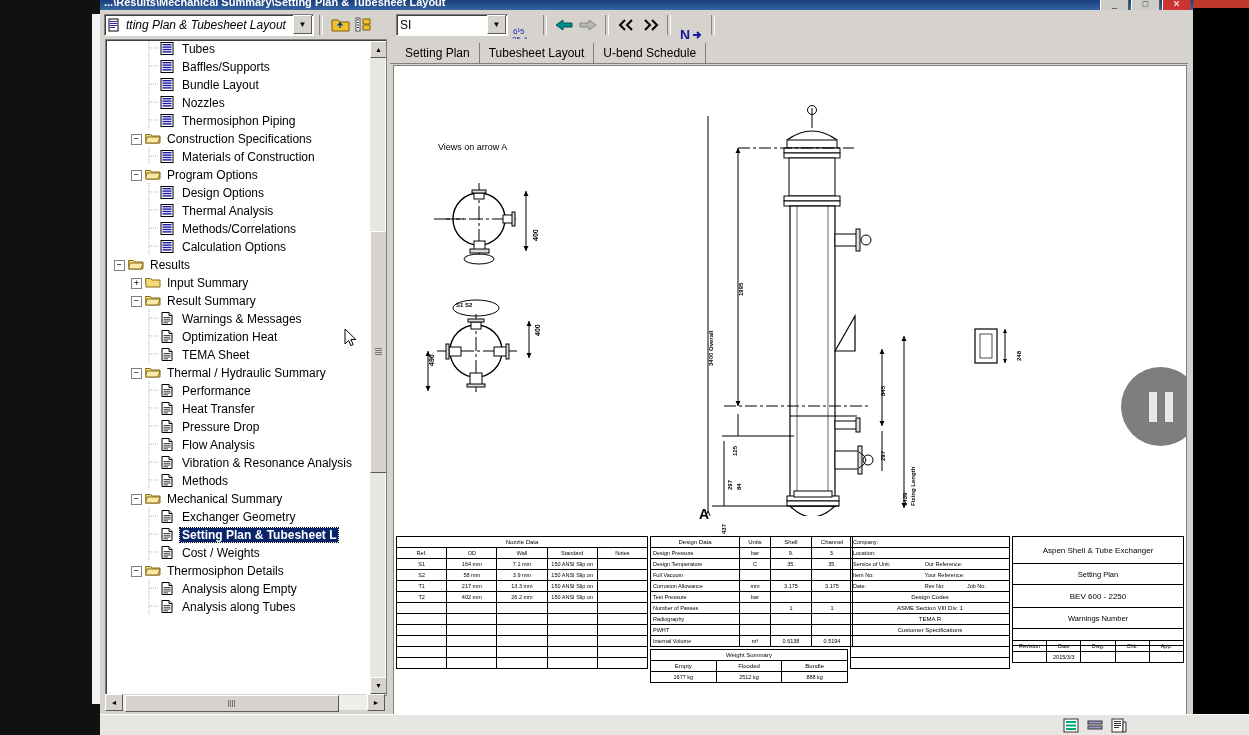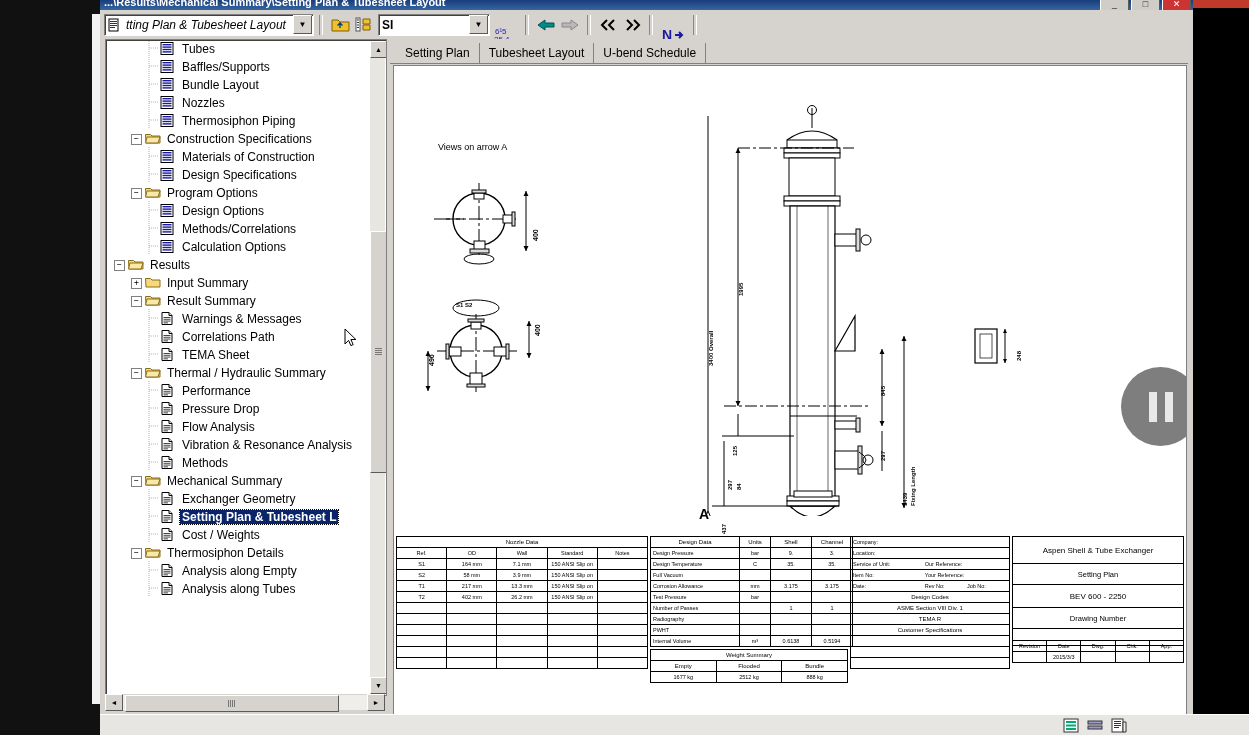--- a/index.html
+++ b/index.html
@@ -15,21 +15,21 @@
   .win-btns{position:absolute;right:2px;top:-5px;display:flex;gap:2px;}
   .win-btn{width:27px;height:15px;background:#cfcdc8;border:1px solid #fff;border-right-color:#5a5a5a;border-bottom-color:#5a5a5a;
      font-size:9px;display:flex;align-items:center;justify-content:center;color:#222;}
   .win-btn.close{background:#c33;color:#fff;}
 
   
   .toolbar{position:absolute;left:0;top:10px;width:1093px;height:29px;background:#d6d3ce;display:flex;align-items:center;padding-left:4px;}
   .tb-combo{display:flex;align-items:center;height:20px;background:#fff;border:1px solid #7f7f7f;border-right-color:#fff;border-bottom-color:#fff;
      box-shadow:inset 1px 1px 0 #404040;}
   .tb-combo.wide{width:208px;font-style:italic;}
-  .tb-combo.units{width:110px;margin-left:2px;font-weight:bold;}
+  .tb-combo.units{width:110px;margin-left:20px;}
   .combo-icon{width:18px;height:18px;display:flex;align-items:center;justify-content:center;flex:0 0 auto;}
   .combo-text{flex:1;font-size:12px;color:#000;padding-left:3px;white-space:nowrap;overflow:hidden;}
   .combo-arrow{width:17px;height:17px;background:#d6d3ce;border:1px solid #fff;border-right-color:#5a5a5a;border-bottom-color:#5a5a5a;
      display:flex;align-items:center;justify-content:center;margin-right:1px;flex:0 0 auto;}
   .sep{width:2px;height:20px;border-left:1px solid #888;border-right:1px solid #fff;margin:0 5px;}
   .tbtn{width:24px;height:22px;display:flex;align-items:center;justify-content:center;}
   .tbtn.big{width:30px;margin-top:20px;}
 
   
   .tree-panel{position:absolute;left:5px;top:39px;width:280px;height:655px;background:#fff;border:1px solid #7f7f7f;
@@ -294,186 +294,202 @@
             <span class="ic"><svg width="15" height="13" viewBox="0 0 15 13">
                 <rect x="1" y="0.5" width="12" height="12" fill="#fff" stroke="#000"></rect>
                 <rect x="2.5" y="2" width="9" height="1.4" fill="#1a1aa0"></rect>
                 <rect x="2.5" y="4.4" width="9" height="1.4" fill="#1a1aa0"></rect>
                 <rect x="2.5" y="6.8" width="9" height="1.4" fill="#1a1aa0"></rect>
                 <rect x="2.5" y="9.2" width="9" height="1.4" fill="#1a1aa0"></rect>
               </svg></span>
             <span class="lbl">Materials of Construction</span>
           </div>
           <div class="tree-node">
+            <span class="tn-ind" style="width: 25px;"></span>
+            <span class="exp-box">−</span>
+            <span class="ic"><svg width="16" height="13" viewBox="0 0 16 13">
+                <path d="M0.5 2.5h5l1.5 1.5h8v7h-14z" fill="#f6d97a" stroke="#8a6d1a"></path>
+                <path d="M2 5h13l-2 6H0.5z" fill="#f9e9a8" stroke="#8a6d1a"></path>
+              </svg></span>
+            <span class="lbl">Program Options</span>
+          </div>
+          <div class="tree-node">
             <span class="tn-ind" style="width: 42px;"></span>
             <span class="exp-space"><svg width="12" height="18" viewBox="0 0 12 18">
                 <line x1="1" y1="0" x2="1" y2="18" stroke="#b0b0b0" stroke-dasharray="1 1"></line>
                 <line x1="1" y1="9" x2="11" y2="9" stroke="#b0b0b0" stroke-dasharray="1 1"></line>
               </svg></span>
             <span class="ic"><svg width="15" height="13" viewBox="0 0 15 13">
                 <rect x="1" y="0.5" width="12" height="12" fill="#fff" stroke="#000"></rect>
                 <rect x="2.5" y="2" width="9" height="1.4" fill="#1a1aa0"></rect>
                 <rect x="2.5" y="4.4" width="9" height="1.4" fill="#1a1aa0"></rect>
                 <rect x="2.5" y="6.8" width="9" height="1.4" fill="#1a1aa0"></rect>
                 <rect x="2.5" y="9.2" width="9" height="1.4" fill="#1a1aa0"></rect>
               </svg></span>
-            <span class="lbl">Design Specifications</span>
+            <span class="lbl">Design Options</span>
+          </div>
+          <div class="tree-node">
+            <span class="tn-ind" style="width: 42px;"></span>
+            <span class="exp-space"><svg width="12" height="18" viewBox="0 0 12 18">
+                <line x1="1" y1="0" x2="1" y2="18" stroke="#b0b0b0" stroke-dasharray="1 1"></line>
+                <line x1="1" y1="9" x2="11" y2="9" stroke="#b0b0b0" stroke-dasharray="1 1"></line>
+              </svg></span>
+            <span class="ic"><svg width="15" height="13" viewBox="0 0 15 13">
+                <rect x="1" y="0.5" width="12" height="12" fill="#fff" stroke="#000"></rect>
+                <rect x="2.5" y="2" width="9" height="1.4" fill="#1a1aa0"></rect>
+                <rect x="2.5" y="4.4" width="9" height="1.4" fill="#1a1aa0"></rect>
+                <rect x="2.5" y="6.8" width="9" height="1.4" fill="#1a1aa0"></rect>
+                <rect x="2.5" y="9.2" width="9" height="1.4" fill="#1a1aa0"></rect>
+              </svg></span>
+            <span class="lbl">Thermal Analysis</span>
+          </div>
+          <div class="tree-node">
+            <span class="tn-ind" style="width: 42px;"></span>
+            <span class="exp-space"><svg width="12" height="18" viewBox="0 0 12 18">
+                <line x1="1" y1="0" x2="1" y2="18" stroke="#b0b0b0" stroke-dasharray="1 1"></line>
+                <line x1="1" y1="9" x2="11" y2="9" stroke="#b0b0b0" stroke-dasharray="1 1"></line>
+              </svg></span>
+            <span class="ic"><svg width="15" height="13" viewBox="0 0 15 13">
+                <rect x="1" y="0.5" width="12" height="12" fill="#fff" stroke="#000"></rect>
+                <rect x="2.5" y="2" width="9" height="1.4" fill="#1a1aa0"></rect>
+                <rect x="2.5" y="4.4" width="9" height="1.4" fill="#1a1aa0"></rect>
+                <rect x="2.5" y="6.8" width="9" height="1.4" fill="#1a1aa0"></rect>
+                <rect x="2.5" y="9.2" width="9" height="1.4" fill="#1a1aa0"></rect>
+              </svg></span>
+            <span class="lbl">Methods/Correlations</span>
+          </div>
+          <div class="tree-node">
+            <span class="tn-ind" style="width: 42px;"></span>
+            <span class="exp-space"><svg width="12" height="18" viewBox="0 0 12 18">
+                <line x1="1" y1="0" x2="1" y2="18" stroke="#b0b0b0" stroke-dasharray="1 1"></line>
+                <line x1="1" y1="9" x2="11" y2="9" stroke="#b0b0b0" stroke-dasharray="1 1"></line>
+              </svg></span>
+            <span class="ic"><svg width="15" height="13" viewBox="0 0 15 13">
+                <rect x="1" y="0.5" width="12" height="12" fill="#fff" stroke="#000"></rect>
+                <rect x="2.5" y="2" width="9" height="1.4" fill="#1a1aa0"></rect>
+                <rect x="2.5" y="4.4" width="9" height="1.4" fill="#1a1aa0"></rect>
+                <rect x="2.5" y="6.8" width="9" height="1.4" fill="#1a1aa0"></rect>
+                <rect x="2.5" y="9.2" width="9" height="1.4" fill="#1a1aa0"></rect>
+              </svg></span>
+            <span class="lbl">Calculation Options</span>
+          </div>
+          <div class="tree-node">
+            <span class="tn-ind" style="width: 8px;"></span>
+            <span class="exp-box">−</span>
+            <span class="ic"><svg width="16" height="13" viewBox="0 0 16 13">
+                <path d="M0.5 2.5h5l1.5 1.5h8v7h-14z" fill="#f6d97a" stroke="#8a6d1a"></path>
+                <path d="M2 5h13l-2 6H0.5z" fill="#f9e9a8" stroke="#8a6d1a"></path>
+              </svg></span>
+            <span class="lbl">Results</span>
+          </div>
+          <div class="tree-node">
+            <span class="tn-ind" style="width: 25px;"></span>
+            <span class="exp-box">+</span>
+            <span class="ic"><svg width="16" height="13" viewBox="0 0 16 13">
+                <path d="M0.5 2.5h5l1.5 1.5h8v7h-14z" fill="#f6d97a" stroke="#8a6d1a"></path>
+              </svg></span>
+            <span class="lbl">Input Summary</span>
           </div>
           <div class="tree-node">
             <span class="tn-ind" style="width: 25px;"></span>
             <span class="exp-box">−</span>
             <span class="ic"><svg width="16" height="13" viewBox="0 0 16 13">
                 <path d="M0.5 2.5h5l1.5 1.5h8v7h-14z" fill="#f6d97a" stroke="#8a6d1a"></path>
                 <path d="M2 5h13l-2 6H0.5z" fill="#f9e9a8" stroke="#8a6d1a"></path>
               </svg></span>
-            <span class="lbl">Program Options</span>
-          </div>
-          <div class="tree-node">
-            <span class="tn-ind" style="width: 42px;"></span>
-            <span class="exp-space"><svg width="12" height="18" viewBox="0 0 12 18">
-                <line x1="1" y1="0" x2="1" y2="18" stroke="#b0b0b0" stroke-dasharray="1 1"></line>
-                <line x1="1" y1="9" x2="11" y2="9" stroke="#b0b0b0" stroke-dasharray="1 1"></line>
-              </svg></span>
-            <span class="ic"><svg width="15" height="13" viewBox="0 0 15 13">
-                <rect x="1" y="0.5" width="12" height="12" fill="#fff" stroke="#000"></rect>
-                <rect x="2.5" y="2" width="9" height="1.4" fill="#1a1aa0"></rect>
-                <rect x="2.5" y="4.4" width="9" height="1.4" fill="#1a1aa0"></rect>
-                <rect x="2.5" y="6.8" width="9" height="1.4" fill="#1a1aa0"></rect>
-                <rect x="2.5" y="9.2" width="9" height="1.4" fill="#1a1aa0"></rect>
-              </svg></span>
-            <span class="lbl">Design Options</span>
-          </div>
-          <div class="tree-node">
-            <span class="tn-ind" style="width: 42px;"></span>
-            <span class="exp-space"><svg width="12" height="18" viewBox="0 0 12 18">
-                <line x1="1" y1="0" x2="1" y2="18" stroke="#b0b0b0" stroke-dasharray="1 1"></line>
-                <line x1="1" y1="9" x2="11" y2="9" stroke="#b0b0b0" stroke-dasharray="1 1"></line>
-              </svg></span>
-            <span class="ic"><svg width="15" height="13" viewBox="0 0 15 13">
-                <rect x="1" y="0.5" width="12" height="12" fill="#fff" stroke="#000"></rect>
-                <rect x="2.5" y="2" width="9" height="1.4" fill="#1a1aa0"></rect>
-                <rect x="2.5" y="4.4" width="9" height="1.4" fill="#1a1aa0"></rect>
-                <rect x="2.5" y="6.8" width="9" height="1.4" fill="#1a1aa0"></rect>
-                <rect x="2.5" y="9.2" width="9" height="1.4" fill="#1a1aa0"></rect>
-              </svg></span>
-            <span class="lbl">Methods/Correlations</span>
-          </div>
-          <div class="tree-node">
-            <span class="tn-ind" style="width: 42px;"></span>
-            <span class="exp-space"><svg width="12" height="18" viewBox="0 0 12 18">
-                <line x1="1" y1="0" x2="1" y2="18" stroke="#b0b0b0" stroke-dasharray="1 1"></line>
-                <line x1="1" y1="9" x2="11" y2="9" stroke="#b0b0b0" stroke-dasharray="1 1"></line>
-              </svg></span>
-            <span class="ic"><svg width="15" height="13" viewBox="0 0 15 13">
-                <rect x="1" y="0.5" width="12" height="12" fill="#fff" stroke="#000"></rect>
-                <rect x="2.5" y="2" width="9" height="1.4" fill="#1a1aa0"></rect>
-                <rect x="2.5" y="4.4" width="9" height="1.4" fill="#1a1aa0"></rect>
-                <rect x="2.5" y="6.8" width="9" height="1.4" fill="#1a1aa0"></rect>
-                <rect x="2.5" y="9.2" width="9" height="1.4" fill="#1a1aa0"></rect>
-              </svg></span>
-            <span class="lbl">Calculation Options</span>
-          </div>
-          <div class="tree-node">
-            <span class="tn-ind" style="width: 8px;"></span>
-            <span class="exp-box">−</span>
-            <span class="ic"><svg width="16" height="13" viewBox="0 0 16 13">
-                <path d="M0.5 2.5h5l1.5 1.5h8v7h-14z" fill="#f6d97a" stroke="#8a6d1a"></path>
-                <path d="M2 5h13l-2 6H0.5z" fill="#f9e9a8" stroke="#8a6d1a"></path>
-              </svg></span>
-            <span class="lbl">Results</span>
-          </div>
-          <div class="tree-node">
-            <span class="tn-ind" style="width: 25px;"></span>
-            <span class="exp-box">+</span>
-            <span class="ic"><svg width="16" height="13" viewBox="0 0 16 13">
-                <path d="M0.5 2.5h5l1.5 1.5h8v7h-14z" fill="#f6d97a" stroke="#8a6d1a"></path>
-              </svg></span>
-            <span class="lbl">Input Summary</span>
+            <span class="lbl">Result Summary</span>
+          </div>
+          <div class="tree-node">
+            <span class="tn-ind" style="width: 42px;"></span>
+            <span class="exp-space"><svg width="12" height="18" viewBox="0 0 12 18">
+                <line x1="1" y1="0" x2="1" y2="18" stroke="#b0b0b0" stroke-dasharray="1 1"></line>
+                <line x1="1" y1="9" x2="11" y2="9" stroke="#b0b0b0" stroke-dasharray="1 1"></line>
+              </svg></span>
+            <span class="ic"><svg width="15" height="13" viewBox="0 0 15 13">
+                <path d="M2 0.5h7l3 3v9H2z" fill="#fff" stroke="#000"></path>
+                <path d="M9 0.5v3h3" fill="#dcdcdc" stroke="#000"></path>
+                <rect x="3.5" y="5" width="7" height="0.9" fill="#333"></rect>
+                <rect x="3.5" y="6.8" width="7" height="0.9" fill="#333"></rect>
+                <rect x="3.5" y="8.6" width="7" height="0.9" fill="#333"></rect>
+                <rect x="3.5" y="10.4" width="4.5" height="0.9" fill="#333"></rect>
+              </svg></span>
+            <span class="lbl">Warnings &amp; Messages</span>
+          </div>
+          <div class="tree-node">
+            <span class="tn-ind" style="width: 42px;"></span>
+            <span class="exp-space"><svg width="12" height="18" viewBox="0 0 12 18">
+                <line x1="1" y1="0" x2="1" y2="18" stroke="#b0b0b0" stroke-dasharray="1 1"></line>
+                <line x1="1" y1="9" x2="11" y2="9" stroke="#b0b0b0" stroke-dasharray="1 1"></line>
+              </svg></span>
+            <span class="ic"><svg width="15" height="13" viewBox="0 0 15 13">
+                <path d="M2 0.5h7l3 3v9H2z" fill="#fff" stroke="#000"></path>
+                <path d="M9 0.5v3h3" fill="#dcdcdc" stroke="#000"></path>
+                <rect x="3.5" y="5" width="7" height="0.9" fill="#333"></rect>
+                <rect x="3.5" y="6.8" width="7" height="0.9" fill="#333"></rect>
+                <rect x="3.5" y="8.6" width="7" height="0.9" fill="#333"></rect>
+                <rect x="3.5" y="10.4" width="4.5" height="0.9" fill="#333"></rect>
+              </svg></span>
+            <span class="lbl">Optimization Heat</span>
+          </div>
+          <div class="tree-node">
+            <span class="tn-ind" style="width: 42px;"></span>
+            <span class="exp-space"><svg width="12" height="18" viewBox="0 0 12 18">
+                <line x1="1" y1="0" x2="1" y2="18" stroke="#b0b0b0" stroke-dasharray="1 1"></line>
+                <line x1="1" y1="9" x2="11" y2="9" stroke="#b0b0b0" stroke-dasharray="1 1"></line>
+              </svg></span>
+            <span class="ic"><svg width="15" height="13" viewBox="0 0 15 13">
+                <path d="M2 0.5h7l3 3v9H2z" fill="#fff" stroke="#000"></path>
+                <path d="M9 0.5v3h3" fill="#dcdcdc" stroke="#000"></path>
+                <rect x="3.5" y="5" width="7" height="0.9" fill="#333"></rect>
+                <rect x="3.5" y="6.8" width="7" height="0.9" fill="#333"></rect>
+                <rect x="3.5" y="8.6" width="7" height="0.9" fill="#333"></rect>
+                <rect x="3.5" y="10.4" width="4.5" height="0.9" fill="#333"></rect>
+              </svg></span>
+            <span class="lbl">TEMA Sheet</span>
           </div>
           <div class="tree-node">
             <span class="tn-ind" style="width: 25px;"></span>
             <span class="exp-box">−</span>
             <span class="ic"><svg width="16" height="13" viewBox="0 0 16 13">
                 <path d="M0.5 2.5h5l1.5 1.5h8v7h-14z" fill="#f6d97a" stroke="#8a6d1a"></path>
                 <path d="M2 5h13l-2 6H0.5z" fill="#f9e9a8" stroke="#8a6d1a"></path>
               </svg></span>
-            <span class="lbl">Result Summary</span>
-          </div>
-          <div class="tree-node">
-            <span class="tn-ind" style="width: 42px;"></span>
-            <span class="exp-space"><svg width="12" height="18" viewBox="0 0 12 18">
-                <line x1="1" y1="0" x2="1" y2="18" stroke="#b0b0b0" stroke-dasharray="1 1"></line>
-                <line x1="1" y1="9" x2="11" y2="9" stroke="#b0b0b0" stroke-dasharray="1 1"></line>
-              </svg></span>
-            <span class="ic"><svg width="15" height="13" viewBox="0 0 15 13">
-                <path d="M2 0.5h7l3 3v9H2z" fill="#fff" stroke="#000"></path>
-                <path d="M9 0.5v3h3" fill="#dcdcdc" stroke="#000"></path>
-                <rect x="3.5" y="5" width="7" height="0.9" fill="#333"></rect>
-                <rect x="3.5" y="6.8" width="7" height="0.9" fill="#333"></rect>
-                <rect x="3.5" y="8.6" width="7" height="0.9" fill="#333"></rect>
-                <rect x="3.5" y="10.4" width="4.5" height="0.9" fill="#333"></rect>
-              </svg></span>
-            <span class="lbl">Warnings &amp; Messages</span>
-          </div>
-          <div class="tree-node">
-            <span class="tn-ind" style="width: 42px;"></span>
-            <span class="exp-space"><svg width="12" height="18" viewBox="0 0 12 18">
-                <line x1="1" y1="0" x2="1" y2="18" stroke="#b0b0b0" stroke-dasharray="1 1"></line>
-                <line x1="1" y1="9" x2="11" y2="9" stroke="#b0b0b0" stroke-dasharray="1 1"></line>
-              </svg></span>
-            <span class="ic"><svg width="15" height="13" viewBox="0 0 15 13">
-                <path d="M2 0.5h7l3 3v9H2z" fill="#fff" stroke="#000"></path>
-                <path d="M9 0.5v3h3" fill="#dcdcdc" stroke="#000"></path>
-                <rect x="3.5" y="5" width="7" height="0.9" fill="#333"></rect>
-                <rect x="3.5" y="6.8" width="7" height="0.9" fill="#333"></rect>
-                <rect x="3.5" y="8.6" width="7" height="0.9" fill="#333"></rect>
-                <rect x="3.5" y="10.4" width="4.5" height="0.9" fill="#333"></rect>
-              </svg></span>
-            <span class="lbl">Correlations Path</span>
-          </div>
-          <div class="tree-node">
-            <span class="tn-ind" style="width: 42px;"></span>
-            <span class="exp-space"><svg width="12" height="18" viewBox="0 0 12 18">
-                <line x1="1" y1="0" x2="1" y2="18" stroke="#b0b0b0" stroke-dasharray="1 1"></line>
-                <line x1="1" y1="9" x2="11" y2="9" stroke="#b0b0b0" stroke-dasharray="1 1"></line>
-              </svg></span>
-            <span class="ic"><svg width="15" height="13" viewBox="0 0 15 13">
-                <path d="M2 0.5h7l3 3v9H2z" fill="#fff" stroke="#000"></path>
-                <path d="M9 0.5v3h3" fill="#dcdcdc" stroke="#000"></path>
-                <rect x="3.5" y="5" width="7" height="0.9" fill="#333"></rect>
-                <rect x="3.5" y="6.8" width="7" height="0.9" fill="#333"></rect>
-                <rect x="3.5" y="8.6" width="7" height="0.9" fill="#333"></rect>
-                <rect x="3.5" y="10.4" width="4.5" height="0.9" fill="#333"></rect>
-              </svg></span>
-            <span class="lbl">TEMA Sheet</span>
-          </div>
-          <div class="tree-node">
-            <span class="tn-ind" style="width: 25px;"></span>
-            <span class="exp-box">−</span>
-            <span class="ic"><svg width="16" height="13" viewBox="0 0 16 13">
-                <path d="M0.5 2.5h5l1.5 1.5h8v7h-14z" fill="#f6d97a" stroke="#8a6d1a"></path>
-                <path d="M2 5h13l-2 6H0.5z" fill="#f9e9a8" stroke="#8a6d1a"></path>
-              </svg></span>
             <span class="lbl">Thermal / Hydraulic Summary</span>
           </div>
           <div class="tree-node">
             <span class="tn-ind" style="width: 42px;"></span>
             <span class="exp-space"><svg width="12" height="18" viewBox="0 0 12 18">
                 <line x1="1" y1="0" x2="1" y2="18" stroke="#b0b0b0" stroke-dasharray="1 1"></line>
                 <line x1="1" y1="9" x2="11" y2="9" stroke="#b0b0b0" stroke-dasharray="1 1"></line>
               </svg></span>
             <span class="ic"><svg width="15" height="13" viewBox="0 0 15 13">
                 <path d="M2 0.5h7l3 3v9H2z" fill="#fff" stroke="#000"></path>
                 <path d="M9 0.5v3h3" fill="#dcdcdc" stroke="#000"></path>
                 <rect x="3.5" y="5" width="7" height="0.9" fill="#333"></rect>
                 <rect x="3.5" y="6.8" width="7" height="0.9" fill="#333"></rect>
                 <rect x="3.5" y="8.6" width="7" height="0.9" fill="#333"></rect>
                 <rect x="3.5" y="10.4" width="4.5" height="0.9" fill="#333"></rect>
               </svg></span>
             <span class="lbl">Performance</span>
+          </div>
+          <div class="tree-node">
+            <span class="tn-ind" style="width: 42px;"></span>
+            <span class="exp-space"><svg width="12" height="18" viewBox="0 0 12 18">
+                <line x1="1" y1="0" x2="1" y2="18" stroke="#b0b0b0" stroke-dasharray="1 1"></line>
+                <line x1="1" y1="9" x2="11" y2="9" stroke="#b0b0b0" stroke-dasharray="1 1"></line>
+              </svg></span>
+            <span class="ic"><svg width="15" height="13" viewBox="0 0 15 13">
+                <path d="M2 0.5h7l3 3v9H2z" fill="#fff" stroke="#000"></path>
+                <path d="M9 0.5v3h3" fill="#dcdcdc" stroke="#000"></path>
+                <rect x="3.5" y="5" width="7" height="0.9" fill="#333"></rect>
+                <rect x="3.5" y="6.8" width="7" height="0.9" fill="#333"></rect>
+                <rect x="3.5" y="8.6" width="7" height="0.9" fill="#333"></rect>
+                <rect x="3.5" y="10.4" width="4.5" height="0.9" fill="#333"></rect>
+              </svg></span>
+            <span class="lbl">Heat Transfer</span>
           </div>
           <div class="tree-node">
             <span class="tn-ind" style="width: 42px;"></span>
             <span class="exp-space"><svg width="12" height="18" viewBox="0 0 12 18">
                 <line x1="1" y1="0" x2="1" y2="18" stroke="#b0b0b0" stroke-dasharray="1 1"></line>
                 <line x1="1" y1="9" x2="11" y2="9" stroke="#b0b0b0" stroke-dasharray="1 1"></line>
               </svg></span>
             <span class="ic"><svg width="15" height="13" viewBox="0 0 15 13">
                 <path d="M2 0.5h7l3 3v9H2z" fill="#fff" stroke="#000"></path>
                 <path d="M9 0.5v3h3" fill="#dcdcdc" stroke="#000"></path>
@@ -1033,21 +1049,21 @@
               <tr>
                   <td style="height:26px;font-size:8px;">Aspen Shell &amp; Tube Exchanger</td>
                 </tr>
               <tr>
                   <td style="height:20px;font-size:7.5px;">Setting Plan</td>
                 </tr>
               <tr>
                   <td style="height:22px;font-size:8px;">BEV  600 -  2250</td>
                 </tr>
               <tr>
-                  <td style="height:20px;font-size:7.5px;">Drawing Number</td>
+                  <td style="height:20px;font-size:7.5px;">Warnings Number</td>
                 </tr>
               <tr>
                   <td style="height:16px;"></td>
                 </tr>
             </tbody>
           </table>
           <table class="dwg" style="left:618px;top:574px;width:172px;">
             <thead>
                 <tr id="tb-foot-head">
                   <th>Revision</th>

